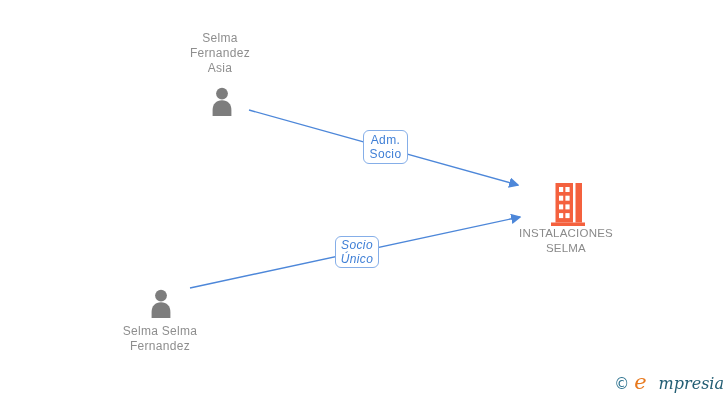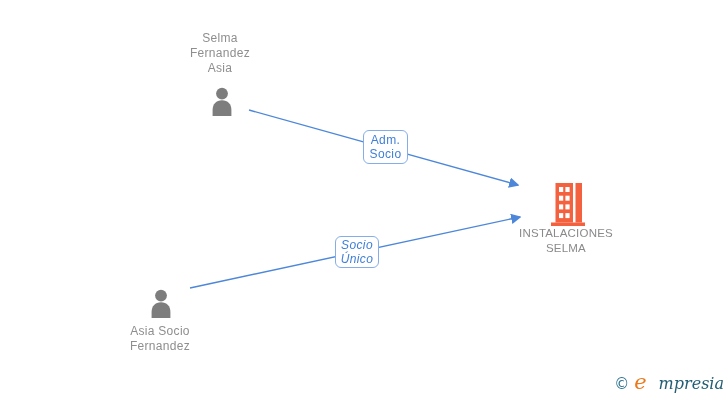--- a/index.html
+++ b/index.html
@@ -126,21 +126,21 @@
 
   <div class="icon-wrap" style="left:147px; top:289px; width:28px; height:29px;">
     <span>
       <svg width="28" height="29" viewBox="0 0 28 29">
         <circle cx="14" cy="6.6" r="5.9" fill="#7d7d7d"></circle>
         <path d="M14 13.2 c-5.8 0 -9.4 3.9 -9.4 9.8 V29 h18.8 v-6 c0 -5.9 -3.6 -9.8 -9.4 -9.8 z" fill="#7d7d7d"></path>
       </svg>
     </span>
   </div>
   <div class="name-label" style="left:98px; top:324px; width:124px;">
-    <div>Asia Socio</div>
+    <div>Selma Selma</div>
     <div>Fernandez</div>
   </div>
 
   <div class="icon-wrap" style="left:551px; top:183px; width:34px; height:43px;">
     <span>
       <svg width="34" height="43" viewBox="0 0 34 43">
         <rect x="0" y="39.5" width="34" height="3.5" fill="#f4613e"></rect>
         <rect x="4.5" y="0" width="17.5" height="39.5" fill="#f4613e"></rect>
         <rect x="24.5" y="0" width="6.5" height="39.5" fill="#f4613e"></rect>
         <g fill="#ffffff">

